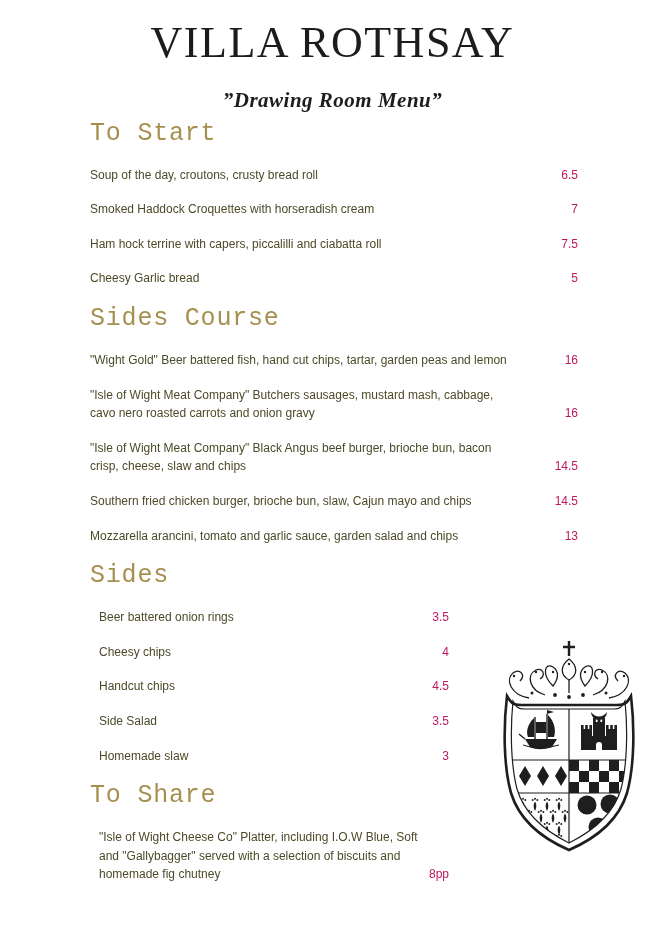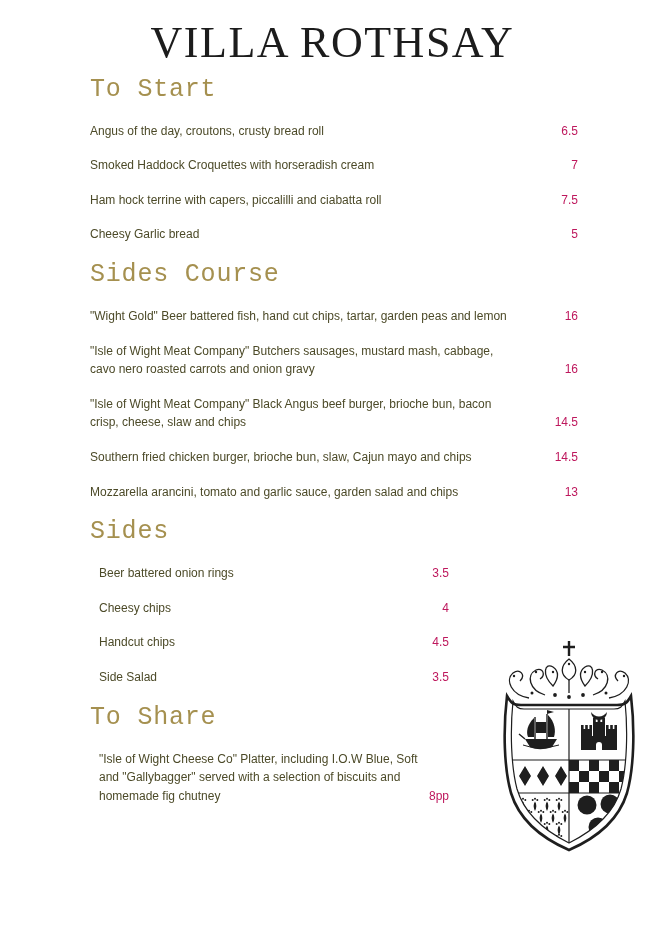--- a/index.html
+++ b/index.html
@@ -41,30 +41,31 @@
     position:absolute;left:499px;top:638px;width:140px;height:218px;
   }
 </style>
 </head>
 <body>
 
 <div class="page">
 
   <header>
     <h1>VILLA ROTHSAY</h1>
+    <div class="subtitle">”Drawing Room Menu”</div>
   </header>
 
   <main class="content">
 
     <section class="first">
       <div class="section-head">
           <h2>To Start</h2>
         </div>
       <div class="row">
-        <span class="name">Angus of the day, croutons, crusty bread roll</span>
+        <span class="name">Soup of the day, croutons, crusty bread roll</span>
         <span class="price">6.5</span>
       </div>
       <div class="row">
         <span class="name">Smoked Haddock Croquettes with horseradish cream</span>
         <span class="price">7</span>
       </div>
       <div class="row">
         <span class="name">Ham hock terrine with capers, piccalilli and ciabatta roll</span>
         <span class="price">7.5</span>
       </div>
@@ -112,20 +113,24 @@
         <span class="name">Cheesy chips</span>
         <span class="price">4</span>
       </div>
       <div class="row">
         <span class="name">Handcut chips</span>
         <span class="price">4.5</span>
       </div>
       <div class="row">
         <span class="name">Side Salad</span>
         <span class="price">3.5</span>
+      </div>
+      <div class="row">
+        <span class="name">Homemade slaw</span>
+        <span class="price">3</span>
       </div>
     </section>
 
     <section class="narrow">
       <div class="section-head">
           <h2>To Share</h2>
         </div>
       <div class="row">
         <span class="name">"Isle of Wight Cheese Co" Platter, including I.O.W Blue, Soft and "Gallybagger" served with a selection of biscuits and homemade fig chutney</span>
         <span class="price">8pp</span>

